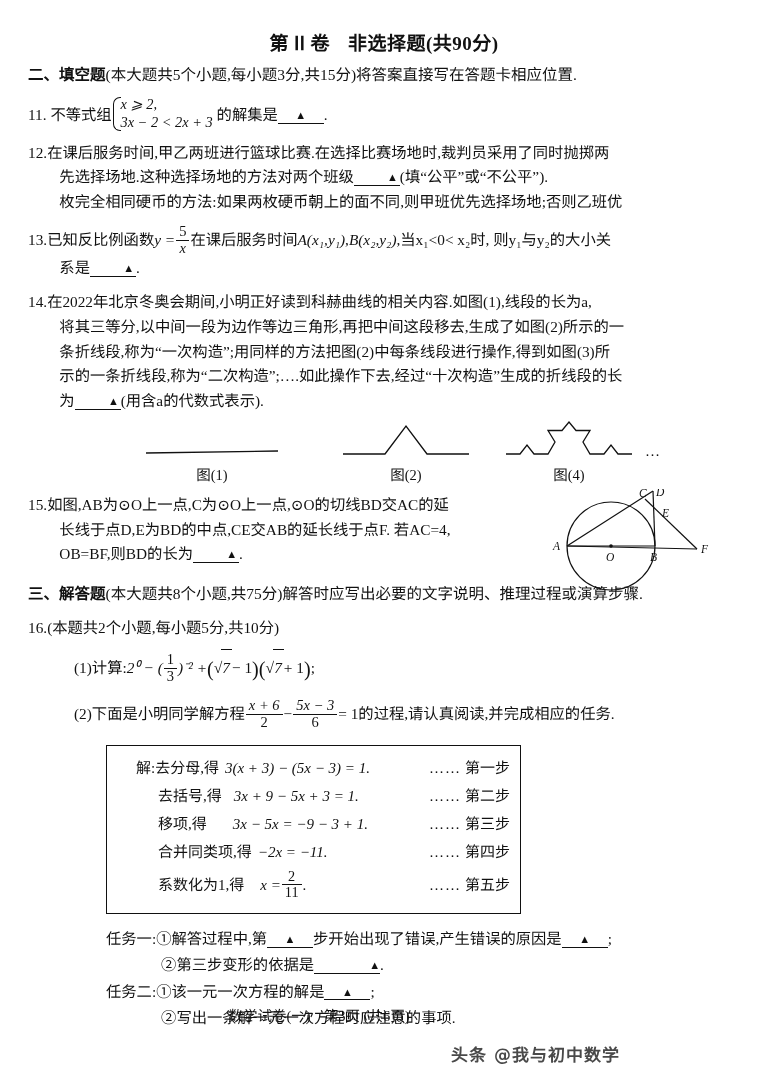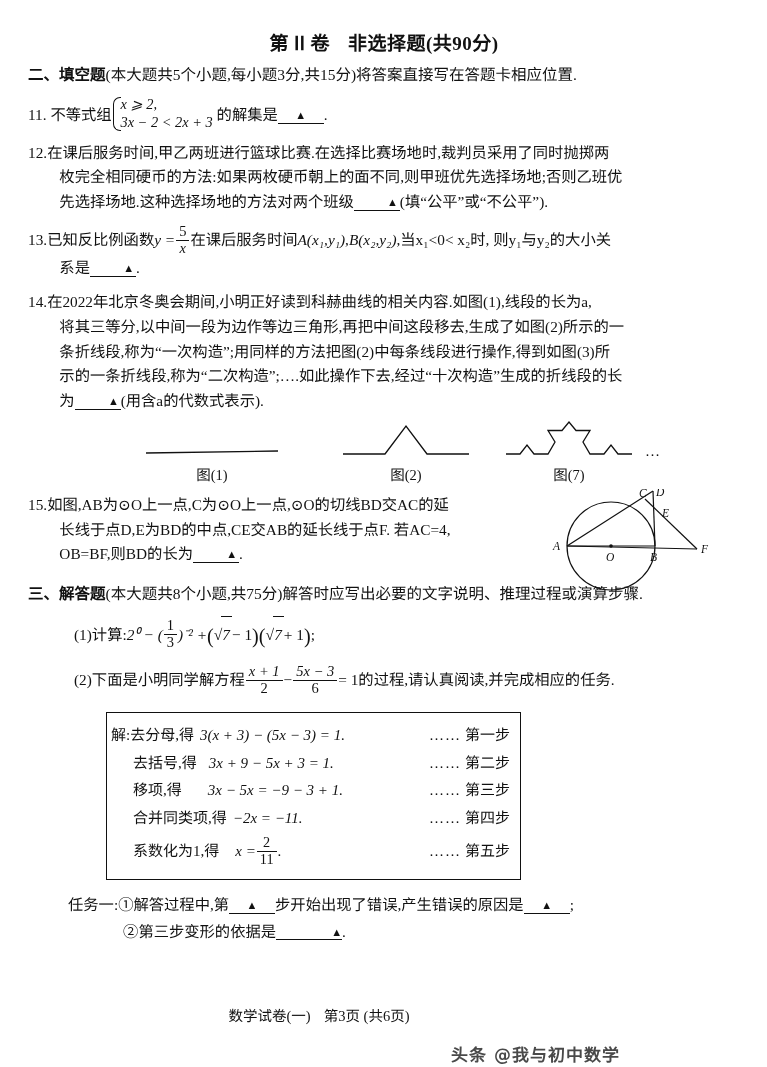--- a/index.html
+++ b/index.html
@@ -141,37 +141,37 @@
     height: 110px;
   }
 
   .q15-text { width: 505px; }
 
   
   .solbox {
     border: 1px solid #111;
     width: 415px;
     margin: 12px 0 0 78px;
-    padding: 9px 10px 10px 4px;
+    padding: 9px 10px 10px 29px;
     box-sizing: border-box;
     font-size: 15px;
     line-height: 1.86;
   }
   .solrow { display: flex; align-items: baseline; white-space: nowrap; }
   .sol-label { display: inline-block; }
   .sol-expr { display: inline-block; flex: 1; }
   .sol-step { display: inline-block; white-space: nowrap; }
   .dots { letter-spacing: 1px; margin-right: 4px; }
   .solrow.tall { line-height: 2.4; }
 
   
   .task {
     font-size: 15.3px;
     line-height: 1.72;
-    margin-left: 40px;
+    margin-left: 78px;
   }
   .task .sub-indent { display: block; text-indent: 3.6em; }
 
   
   .footer {
     position: absolute;
     left: 0;
     right: 0;
     top: 1004px;
     text-align: center;
@@ -206,22 +206,22 @@
   </div>
 
   <div class="q">
     <span class="q-num">11.</span>
     <span>不等式组</span><span class="brace-sys"><span class="row it">x ⩾ 2,</span><span class="row it">3x − 2 &lt; 2x + 3</span></span>
     <span>的解集是</span><span class="blank"><span class="tri">▲</span></span><span>.</span>
   </div>
 
   <div class="q">
     <span class="indent0"><span class="q-num">12.</span><span>在课后服务时间,甲乙两班进行篮球比赛.在选择比赛场地时,裁判员采用了同时抛掷两</span></span>
+    <span class="indent"><span>先选择场地.这种选择场地的方法对两个班级</span><span class="blank"><span class="tri">▲</span></span><span>(填“公平”或“不公平”).</span></span>
     <span class="indent">枚完全相同硬币的方法:如果两枚硬币朝上的面不同,则甲班优先选择场地;否则乙班优</span>
-    <span class="indent"><span>先选择场地.这种选择场地的方法对两个班级</span><span class="blank"><span class="tri">▲</span></span><span>(填“公平”或“不公平”).</span></span>
   </div>
 
   <div class="q">
     <span class="indent0"><span class="q-num">13.</span><span>已知反比例函数</span><span class="it">y =</span><span class="frac"><span class="num">5</span><span class="den it">x</span></span><span>在课后服务时间</span><span class="it">A(x₁,y₁)</span><span>,</span><span class="it">B(x₂,y₂)</span><span>,当x₁&lt;0&lt; x₂时, 则y₁与y₂的大小关</span></span>
     <span class="indent"><span>系是</span><span class="blank"><span class="tri">▲</span></span><span>.</span></span>
   </div>
 
   <div class="q">
     <span class="indent0"><span class="q-num">14.</span><span>在2022年北京冬奥会期间,小明正好读到科赫曲线的相关内容.如图(1),线段的长为a,</span></span>
     <span class="indent">将其三等分,以中间一段为边作等边三角形,再把中间这段移去,生成了如图(2)所示的一</span>
@@ -241,21 +241,21 @@
         <polyline points="315,33 357,33 378,5 399,33 441,33"></polyline>
       </g>
 
       <g stroke="#111" stroke-width="1.3" fill="none" stroke-linejoin="miter">
         <polyline points="478,33 492,33 499,24 506,33 520,33 527,21 520,9.5 534,9.5 541,1 548,9.5 562,9.5 555,21 562,33 576,33 583,24 590,33 604,33"></polyline>
       </g>
     </svg>
     <span class="ellipsis-dots" style="left:617px;top:20px;">…</span>
     <span class="fig-cap" style="left:139px;">图(1)</span>
     <span class="fig-cap" style="left:333px;">图(2)</span>
-    <span class="fig-cap" style="left:496px;">图(7)</span>
+    <span class="fig-cap" style="left:496px;">图(4)</span>
   </div>
 
   <div class="q" style="margin-top:8px;">
     <div class="q15-text">
       <span class="indent0"><span class="q-num">15.</span><span>如图,AB为⊙O上一点,C为⊙O上一点,⊙O的切线BD交AC的延</span></span>
       <span class="indent">长线于点D,E为BD的中点,CE交AB的延长线于点F. 若AC=4,</span>
       <span class="indent"><span>OB=BF,则BD的长为</span><span class="blank"><span class="tri">▲</span></span><span>.</span></span>
     </div>
 
     <div class="fig15">
@@ -279,27 +279,30 @@
           <text x="113" y="28">E</text>
         </g>
       </svg>
     </div>
   </div>
 
   <div class="section-head" style="margin-top:16px;">
     <span class="bold">三、解答题</span><span>(本大题共8个小题,共75分)解答时应写出必要的文字说明、推理过程或演算步骤.</span>
   </div>
 
+  <div class="q">
+    <span class="indent0"><span class="q-num">16.</span><span>(本题共2个小题,每小题5分,共10分)</span></span>
+  </div>
 
   <div class="q" style="margin-left:46px;line-height:2.3;">
     <span>(1)计算:</span><span class="it">2⁰ − (</span><span class="frac"><span class="num">1</span><span class="den">3</span></span><span class="it">)⁻² +</span><span class="bigparen">(</span><span class="radsign">√</span><span class="sqrt it">7</span><span>− 1</span><span class="bigparen">)</span><span class="bigparen">(</span><span class="radsign">√</span><span class="sqrt it">7</span><span>+ 1</span><span class="bigparen">)</span><span>;</span>
   </div>
 
   <div class="q" style="margin-left:46px;line-height:2.5;">
-    <span>(2)下面是小明同学解方程</span><span class="frac"><span class="num it">x + 1</span><span class="den">2</span></span><span>−</span><span class="frac"><span class="num it">5x − 3</span><span class="den">6</span></span><span>= 1的过程,请认真阅读,并完成相应的任务.</span>
+    <span>(2)下面是小明同学解方程</span><span class="frac"><span class="num it">x + 6</span><span class="den">2</span></span><span>−</span><span class="frac"><span class="num it">5x − 3</span><span class="den">6</span></span><span>= 1的过程,请认真阅读,并完成相应的任务.</span>
   </div>
 
   <div class="solbox">
     <div class="solrow">
       <span class="sol-label">解:去分母,得</span>
       <span class="sol-expr it" style="padding-left:6px;">3(x + 3) − (5x − 3) = 1.</span>
       <span class="sol-step"><span class="dots">……</span><span>第一步</span></span>
     </div>
     <div class="solrow" style="padding-left:22px;">
       <span class="sol-label">去括号,得</span>
@@ -321,20 +324,24 @@
       <span class="sol-expr" style="padding-left:16px;"><span class="it">x =</span><span class="frac"><span class="num">2</span><span class="den">11</span></span><span>.</span></span>
       <span class="sol-step"><span class="dots">……</span><span>第五步</span></span>
     </div>
   </div>
 
   <div class="task" style="margin-top:12px;">
     <span class="indent0"><span>任务一:</span><span>①解答过程中,第</span><span class="blank"><span class="tri">▲</span></span><span>步开始出现了错误,产生错误的原因是</span><span class="blank"><span class="tri">▲</span></span><span>;</span></span>
     <span class="sub-indent"><span>②第三步变形的依据是</span><span class="blank"><span class="tri">▲</span></span><span>.</span></span>
   </div>
 
+  <div class="task">
+    <span class="indent0"><span>任务二:</span><span>①该一元一次方程的解是</span><span class="blank"><span class="tri">▲</span></span><span>;</span></span>
+    <span class="sub-indent">②写出一条解一元一次方程时应注意的事项.</span>
+  </div>
 
  </div>
 
  <div class="footer">
    <span>数学试卷(一)</span><span class="gap"></span><span>第3页 (共6页)</span>
  </div>
 
  <div class="watermark">头条 @我与初中数学</div>
 </div>
 

